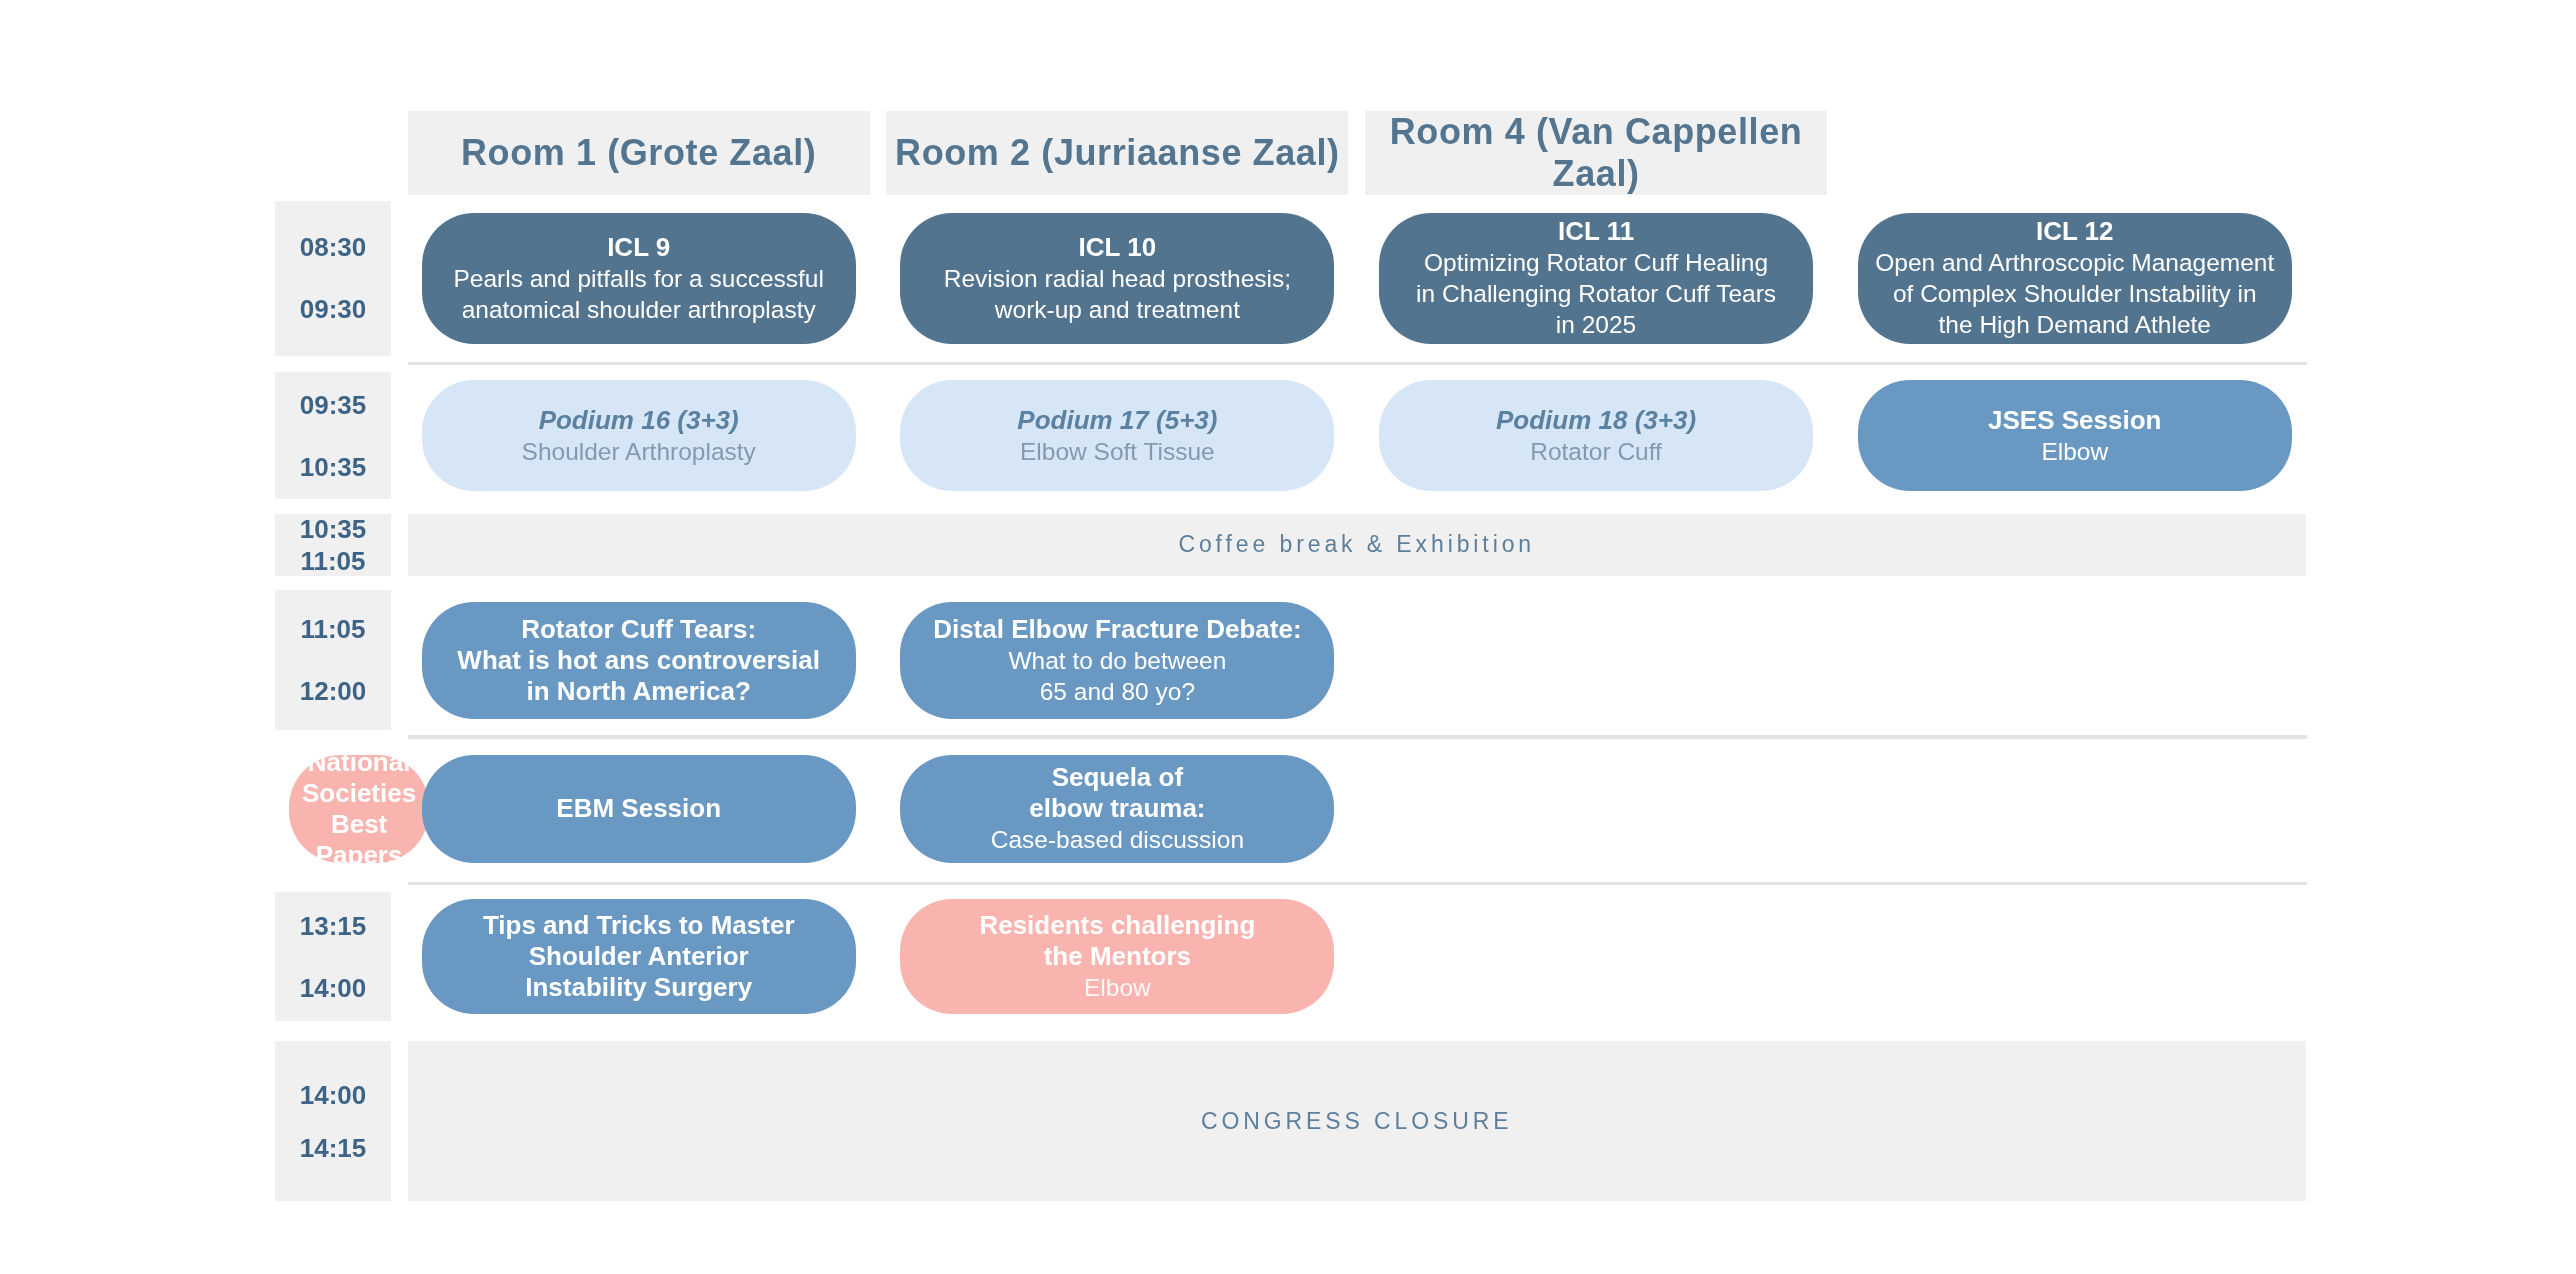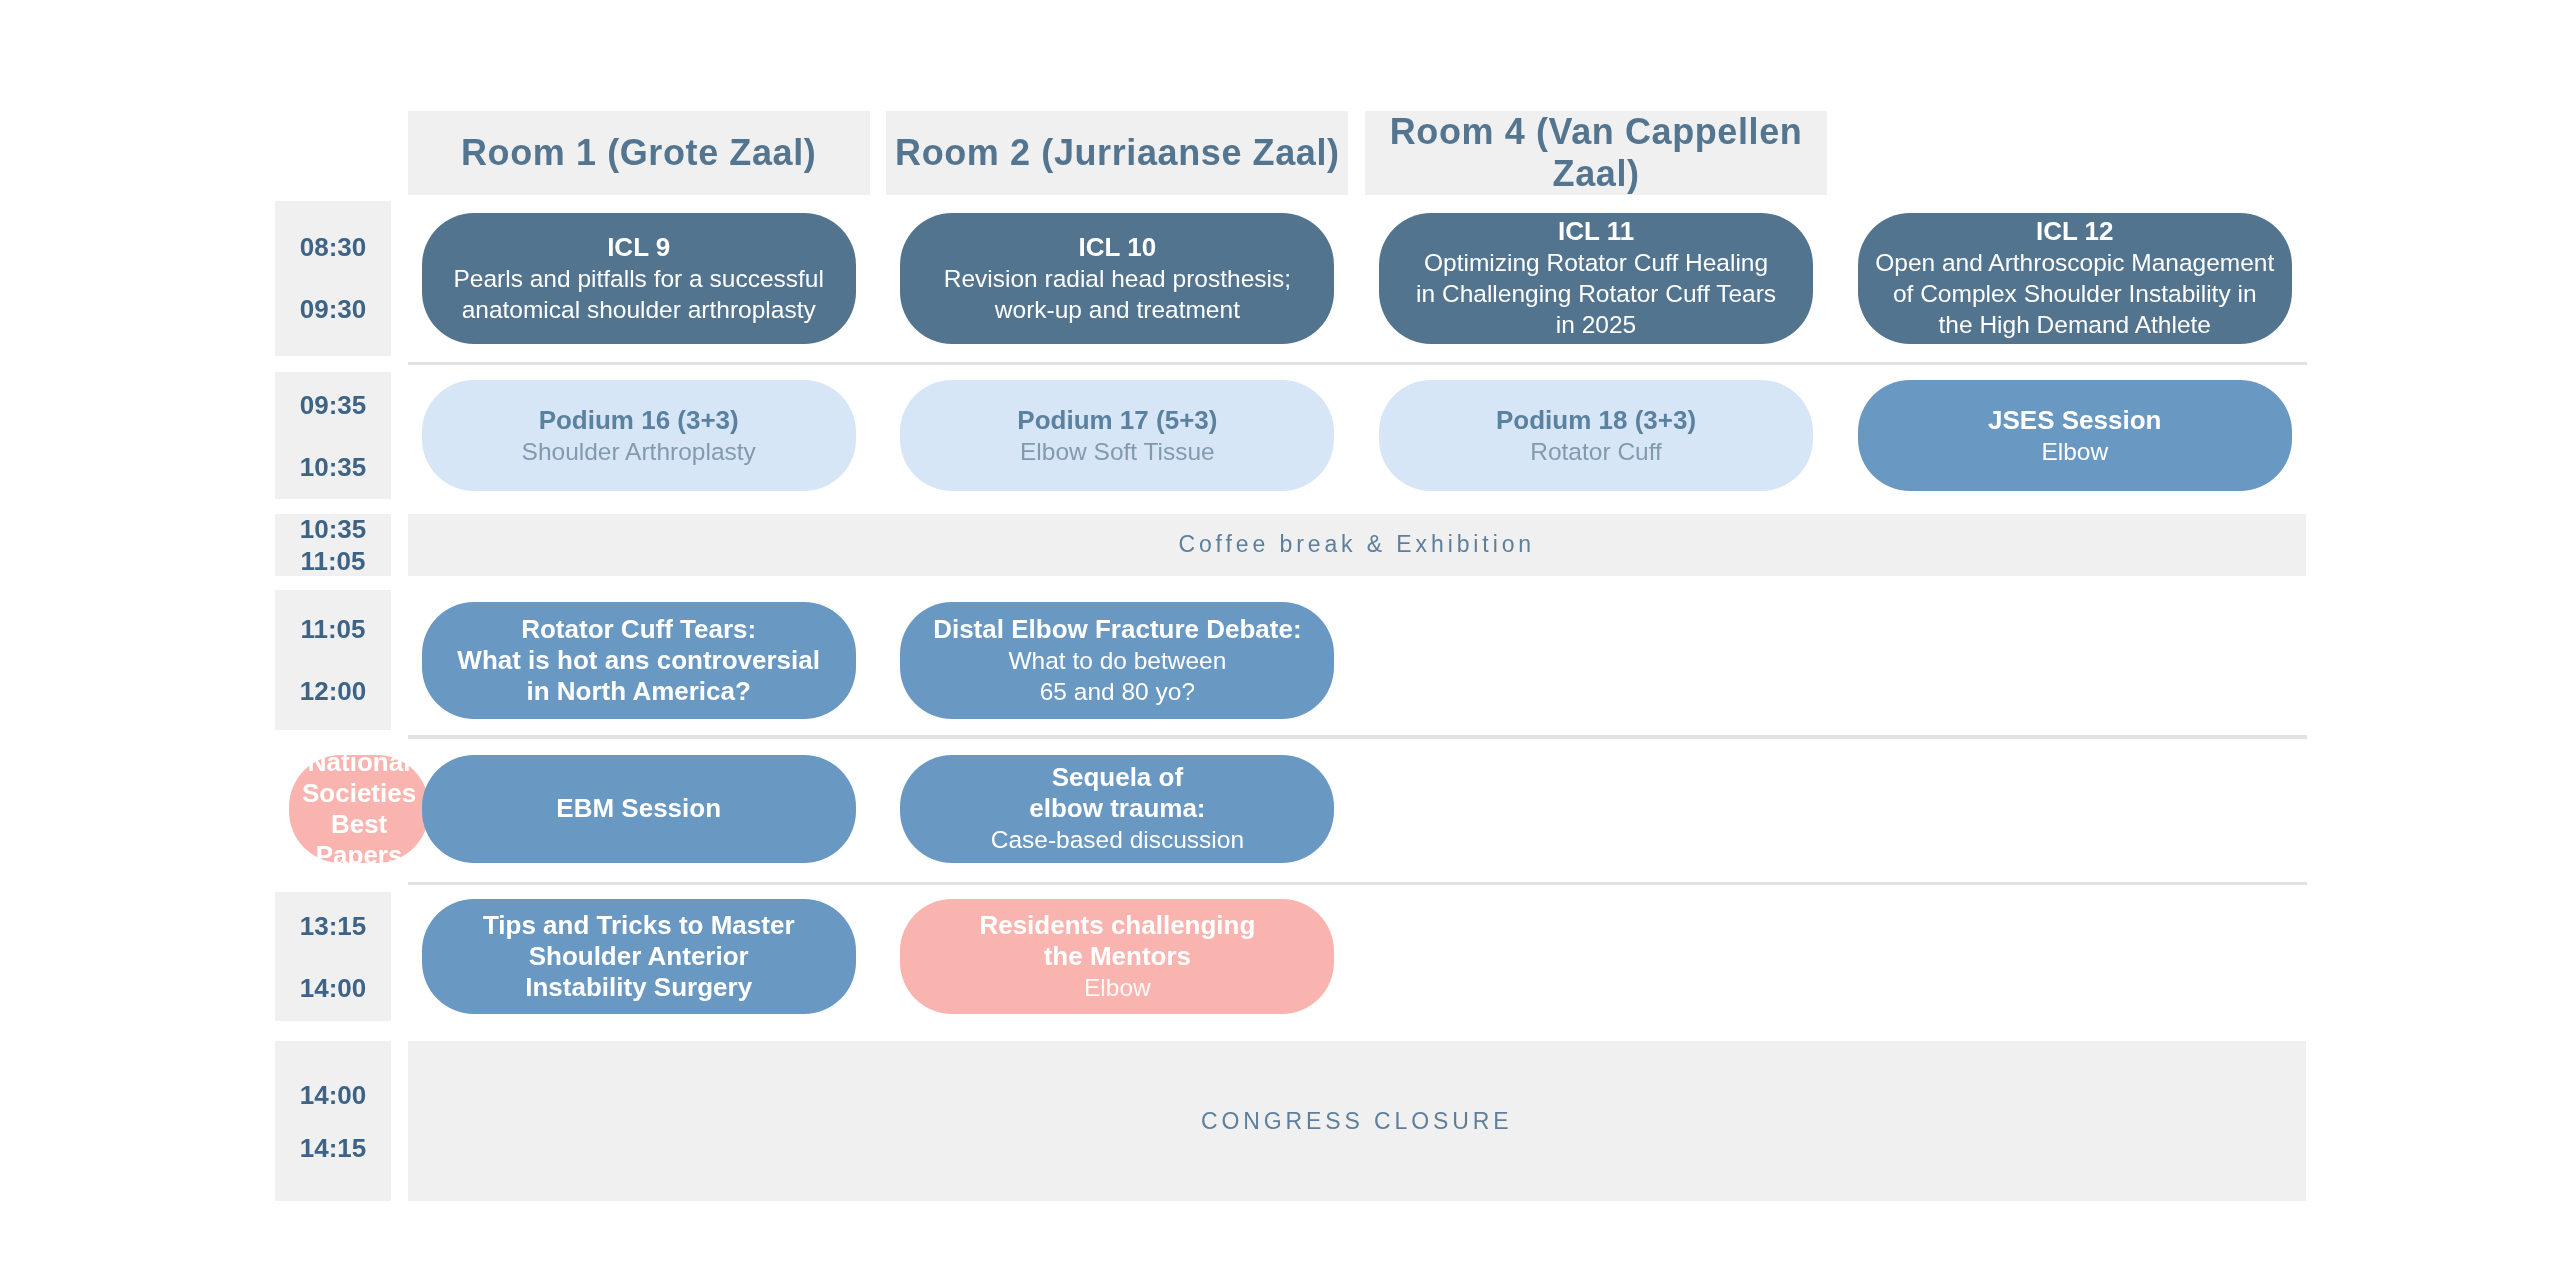--- a/index.html
+++ b/index.html
@@ -43,21 +43,21 @@
     text-align:center;
     font-size:24.5px; line-height:31px;
     padding:0 13px;
   }
   .session .title { font-weight:bold; font-size:26px; line-height:31px; }
   .v-dark   { background:var(--dark-session,#53748F);   color:var(--white-text,#FFFFFF); }
   .v-medium { background:var(--medium-session,#6998C2); color:var(--white-text,#FFFFFF); }
   .v-pink   { background:var(--pink-session,#F9B4AF);   color:var(--white-text,#FFFFFF); }
   .v-pink .body { opacity:0.92; }
   .v-light  { background:var(--light-session,#D7E6F6);  color:var(--light-body-text,#829AAF); }
-  .v-light .title { color:var(--light-title-text,#5A81A0); }
+  .v-light .title { color:var(--light-title-text,#5A81A0);font-style:italic; }
   .banner {
     grid-column:2 / 6;
     background:var(--banner-bg,#F0F0F0);
     display:flex; align-items:center; justify-content:center;
     color:var(--banner-text,#5D7F9C);
     font-size:23px; letter-spacing:3.9px;
   }
   .divider { height:3.2px; background:var(--divider,#E2E2E2); margin-left:133px; }
 </style>
 </head>

